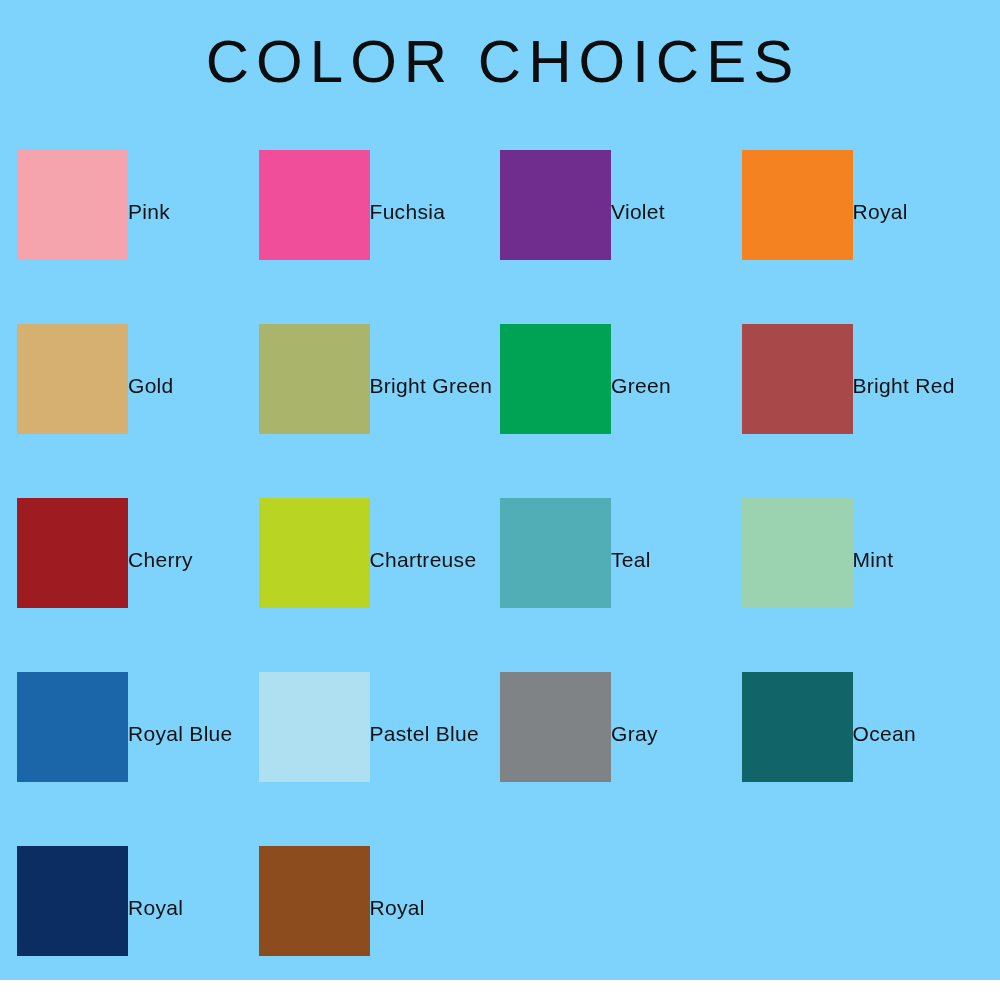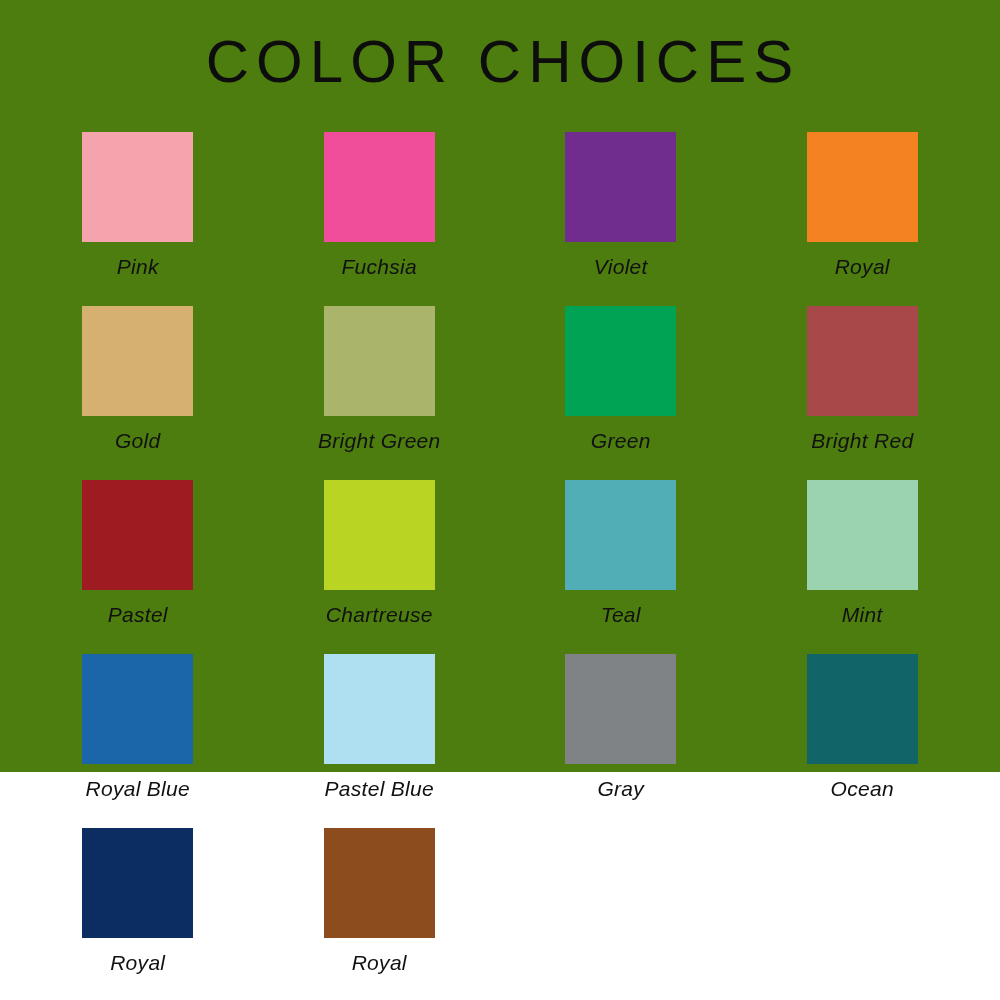--- a/index.html
+++ b/index.html
@@ -12,23 +12,23 @@
     width: 1000px;
     height: 1000px;
     font-family: "Liberation Sans", sans-serif;
     color: #141414;
     overflow: hidden;
   }
 
   .page {
     position: relative;
     width: 1000px;
-    height: 772px;
+    height: 980px;
     box-sizing: border-box;
-    background: #4d7c0f;
+    background: #7dd3fc;
   }
 
   .page-title {
     text-align: center;
     font-family: "Liberation Sans", sans-serif;
     font-size: 60px;
     font-weight: 300;
     letter-spacing: 7px;
     color: #0d0d0d;
     margin: 0;
@@ -45,24 +45,23 @@
     display: grid;
     grid-template-columns: repeat(4, 1fr);
     grid-auto-rows: 174px;
     row-gap: 0px;
     column-gap: 0px;
     margin-top: 26px;
   }
 
   .swatch-cell {
     display: flex;
-    flex-direction: column;
+    flex-direction: row;
     align-items: center;
-    justify-content: center;
-    font-style: italic;
+    justify-content: flex-start;
   }
 
   .swatch-cell.is-empty {
     visibility: hidden;
   }
 
   .swatch-chip {
     width: 111px;
     height: 110px;
     display: block;
@@ -118,21 +117,21 @@
       <span class="swatch-chip" style="background-color: rgb(0, 163, 83);"></span>
       <span class="swatch-label">Green</span>
     </div>
 
     <div class="swatch-cell">
       <span class="swatch-chip" style="background-color: rgb(168, 72, 72);"></span>
       <span class="swatch-label">Bright Red</span>
     </div>
     <div class="swatch-cell">
       <span class="swatch-chip" style="background-color: rgb(158, 27, 34);"></span>
-      <span class="swatch-label">Pastel</span>
+      <span class="swatch-label">Cherry</span>
     </div>
     <div class="swatch-cell">
       <span class="swatch-chip" style="background-color: rgb(186, 212, 36);"></span>
       <span class="swatch-label">Chartreuse</span>
     </div>
     <div class="swatch-cell">
       <span class="swatch-chip" style="background-color: rgb(81, 174, 183);"></span>
       <span class="swatch-label">Teal</span>
     </div>
 

